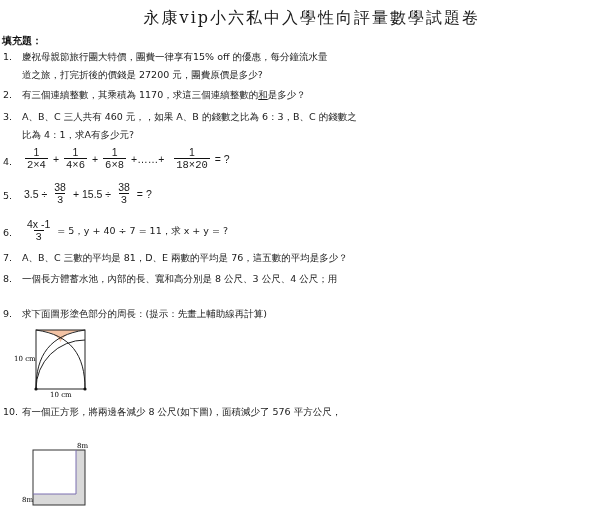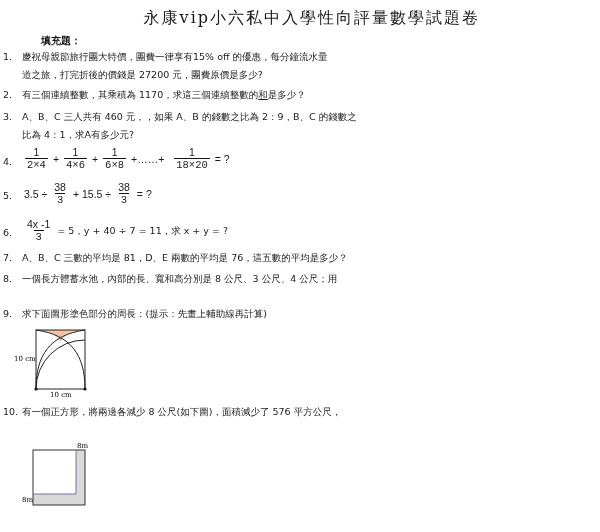--- a/index.html
+++ b/index.html
@@ -11,21 +11,20 @@
     .title {
       position: absolute; left: 0; top: 8px; width: 480px;
       text-align: right; font-size: 16px; letter-spacing: 2px;
       font-family: "DejaVu Serif", serif; color: #1a1a1a;
     }
     .title-inner { margin-left: -120px; }
     .section {
       position: absolute; left: 2px; top: 34px;
       font-size: 10px; font-weight: bold;
       font-family: "DejaVu Sans", sans-serif;
-      margin-left: 39px;
     }
     .q {
       position: absolute; left: 0; font-size: 9.5px; line-height: 18px;
       font-family: "DejaVu Sans", sans-serif; color: #1a1a1a;
     }
     .q .num { position: absolute; left: 3px; top: 0; width: 14px; }
     .q .text { position: absolute; left: 22px; top: 0; white-space: nowrap; }
     .u { text-decoration: underline; }
     .math { position: absolute; left: 22px; display: flex; align-items: center;
       font-family: "Liberation Sans", sans-serif; font-size: 10.5px; white-space: nowrap; }
@@ -53,21 +52,21 @@
 <div class="q" style="top:86px">
   <span class="num">2.</span>
   <div class="text">
     <span>有三個連續整數，其乘積為 1170，求這三個連續整數的</span><span class="u">和</span><span>是多少？</span>
   </div>
 </div>
 
 <div class="q" style="top:108px">
   <span class="num">3.</span>
   <div class="text">
-    <div>A、B、C 三人共有 460 元，，如果 A、B 的錢數之比為 2：9，B、C 的錢數之</div>
+    <div>A、B、C 三人共有 460 元，，如果 A、B 的錢數之比為 6：3，B、C 的錢數之</div>
     <div>比為 4：1，求A有多少元?</div>
   </div>
 </div>
 
 <div class="q" style="top:150px">
   <span class="num" style="top:3px">4.</span>
   <div class="math" style="top:-4px">
     <span class="frac">
         <span class="n">1</span>
         <span class="d">2×4</span>

